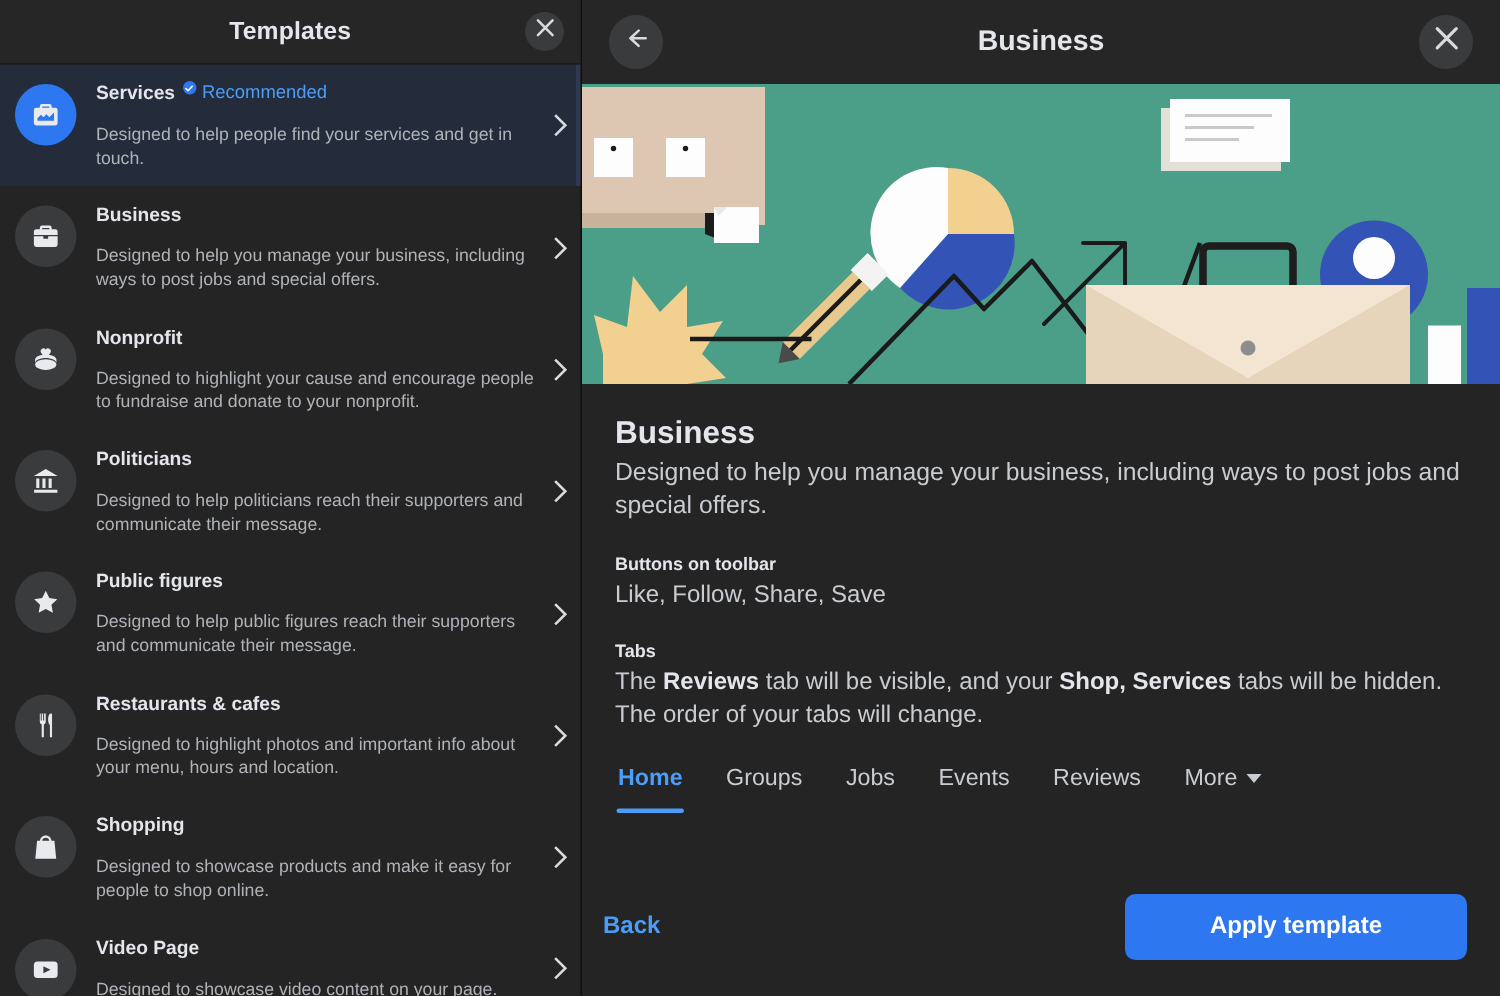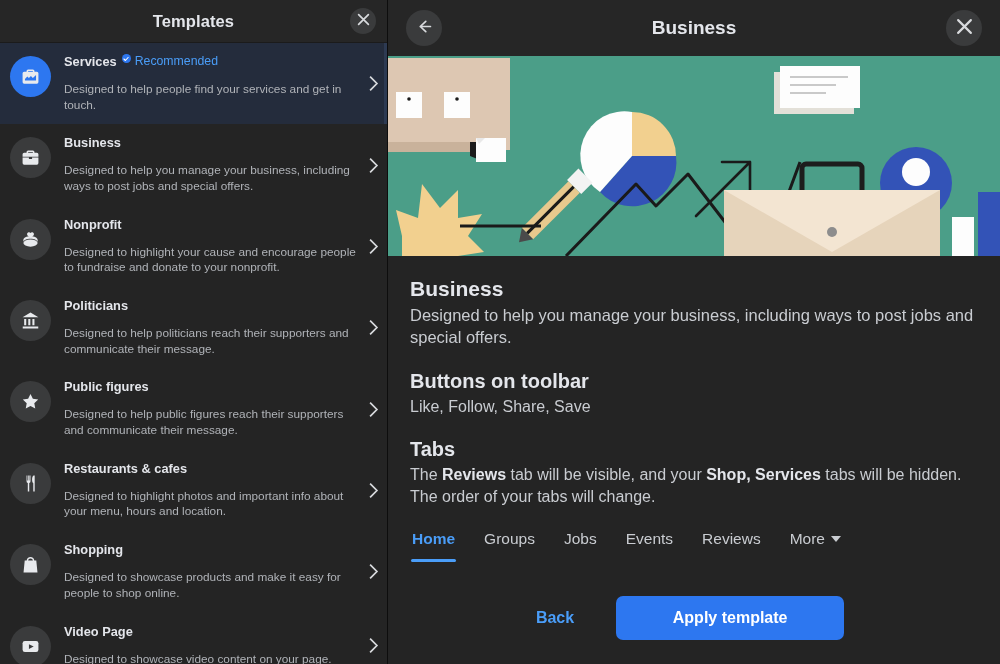--- a/index.html
+++ b/index.html
@@ -114,21 +114,21 @@
 
   
   .detail-body { padding: 20px 22px 0 22px; flex: 1; overflow: hidden; }
   .sec-title-lg {
     font-size: 21px; font-weight: bold; color: #e4e6eb; line-height: 1.2;
   }
   .sec-para {
     font-size: 16.5px; color: #c9ccd1; line-height: 1.35; margin-top: 3px;
   }
   .sec-title-md {
-    font-size: 20px; font-weight: bold; color: #e4e6eb;
+    font-size: 12px; font-weight: bold; color: #e4e6eb;
     margin-top: 20px; line-height: 1.25;
   }
   .sec-sub { font-size: 16px; color: #c9ccd1; margin-top: 2px; line-height: 1.35; }
   .sec-sub b { color: #e4e6eb; font-weight: bold; }
 
   
   .tabs-row {
     display: flex; align-items: flex-start; gap: 29px;
     margin-top: 22px; padding-left: 2px;
   }
@@ -141,21 +141,21 @@
   .tab-item.active::after {
     content: ""; position: absolute; left: -1px; right: -1px; bottom: 0;
     height: 3px; background: #4a9df8; border-radius: 2px;
   }
   .caret { width: 0; height: 0; border-left: 5px solid transparent;
            border-right: 5px solid transparent; border-top: 6px solid #c9ccd1; }
 
   
   .detail-footer {
     height: 64px; min-height: 64px;
-    display: flex; align-items: center; justify-content: center;
+    display: flex; align-items: center; justify-content: space-between;
     gap: 28px; padding: 0 22px 29px 0;
   }
   .back-link {
     font-size: 16px; color: #4a9df8; font-weight: bold;
     cursor: pointer; padding: 8px 14px;
   }
   .apply-btn {
     background: #2d77f0; color: #fff; font-size: 16px; font-weight: bold;
     border: none; border-radius: 7px; padding: 13px 0; width: 228px;
     cursor: pointer; font-family: "Liberation Sans", sans-serif;

